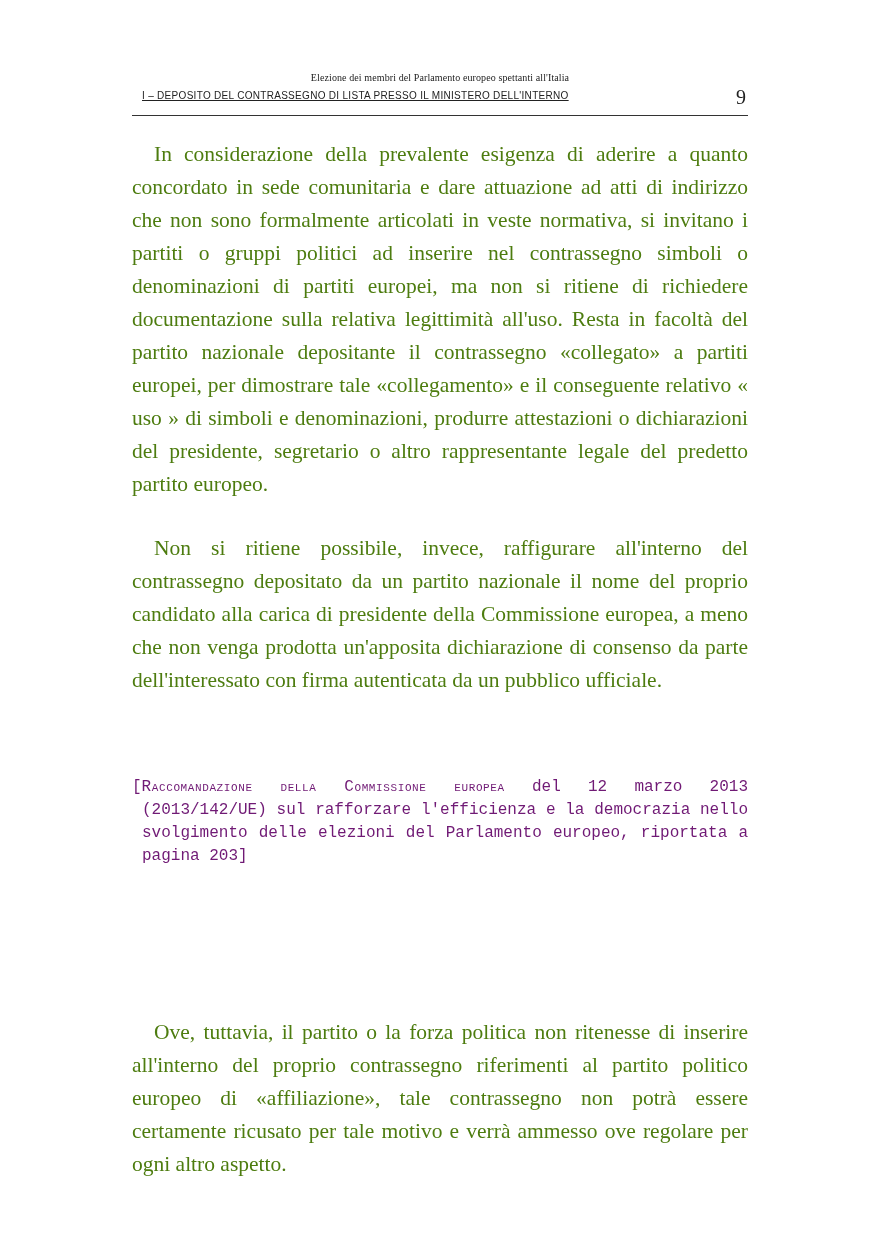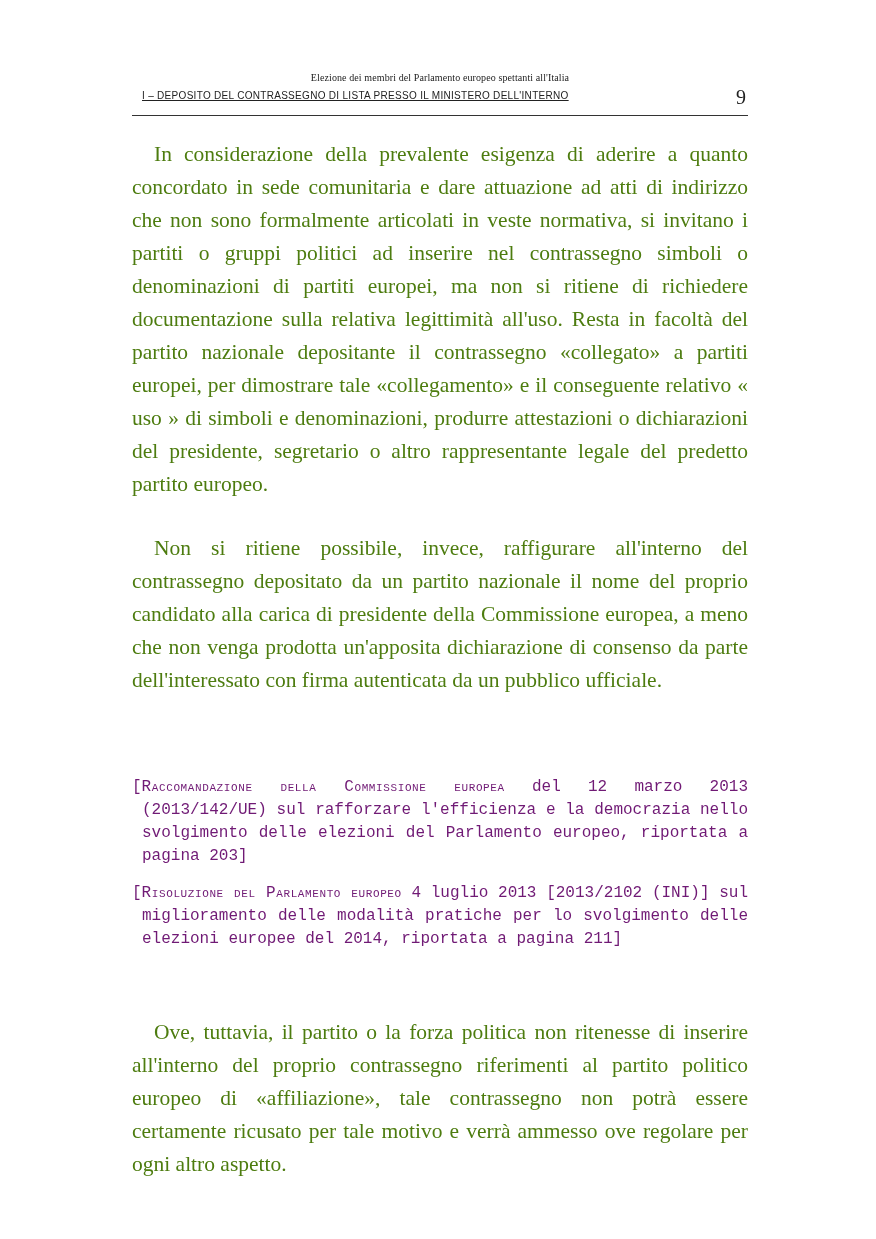--- a/index.html
+++ b/index.html
@@ -33,19 +33,18 @@
   <div class="body-text">
     <p class="para">In considerazione della prevalente esigenza di aderire a quanto concordato in sede comunitaria e dare attuazione ad atti di indirizzo che non sono formalmente articolati in veste normativa, si invitano i partiti o gruppi politici ad inserire nel contrassegno simboli o denominazioni di par­titi europei, ma non si ritiene di richiedere documentazio­ne sulla relativa legittimità all'uso.  Resta in facoltà del partito nazionale depositante il contrassegno «collegato» a partiti europei, per dimostrare tale «collegamento» e il conseguente relativo « uso » di simboli e denominazioni, produrre attestazioni o dichiarazioni del presidente, segre­tario o altro rappresentante legale del predetto partito europeo.</p>
   </div>
 
   <div class="body-text p2">
     <p class="para">Non si ritiene possibile, invece, raffigurare all'interno del contrassegno depositato da un partito nazionale il nome del proprio candidato alla carica di presidente della Commissione europea, a meno che non venga prodotta un'apposita dichiarazione di consenso da parte dell'interes­sato con firma autenticata da un pubblico ufficiale.</p>
   </div>
 
   <div class="refs">
     <p class="ref">[<span class="sc">Raccomandazione della Commissione europea</span><span> del 12 marzo 2013 (2013/142/UE)  sul rafforzare l'efficienza e la democrazia nello svolgimento delle elezioni del Parlamento europeo, riportata a pagina 203]</span></p>
-    <p class="ref">[<span class="sc">Risoluzione del Parlamento europeo</span><span> 4 luglio 2013  [2013/2102 (INI)] sul miglioramento delle modalità pratiche per lo svolgimento delle ele­zioni europee del 2014,  riportata a pagina 211]</span></p>
   </div>
 
   <div class="body-text p3">
     <p class="para">Ove, tuttavia, il partito o la forza politica non ritenesse di inserire all'interno del proprio contrassegno riferimenti al partito politico europeo di «affiliazione», tale contrasse­gno non potrà essere certamente ricusato per tale motivo e verrà ammesso ove regolare per ogni  altro aspetto.</p>
   </div>
 </div>
 
 </body></html>

